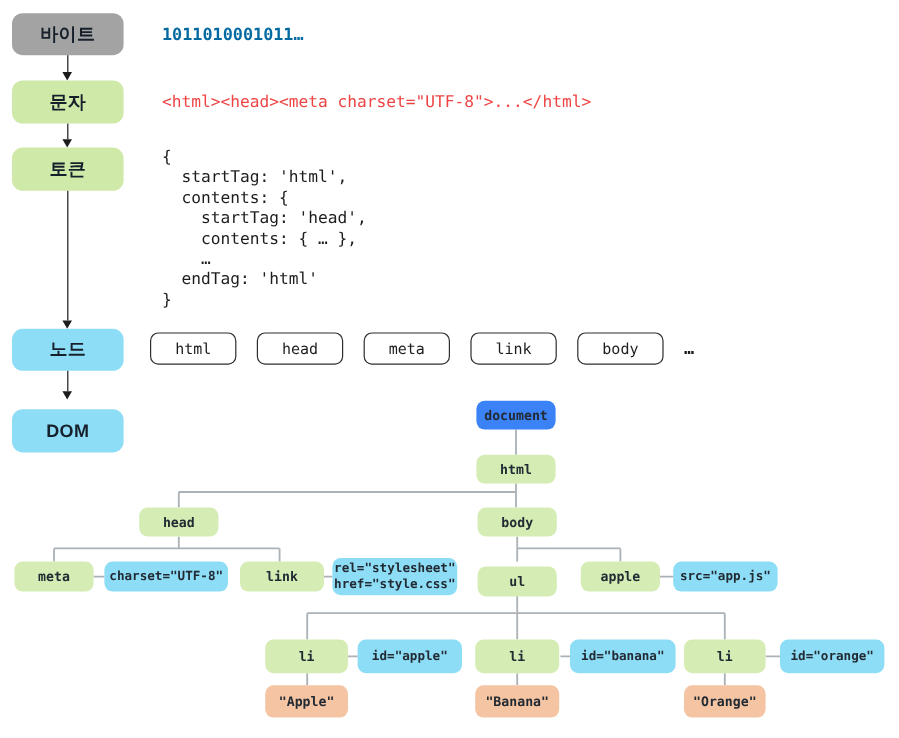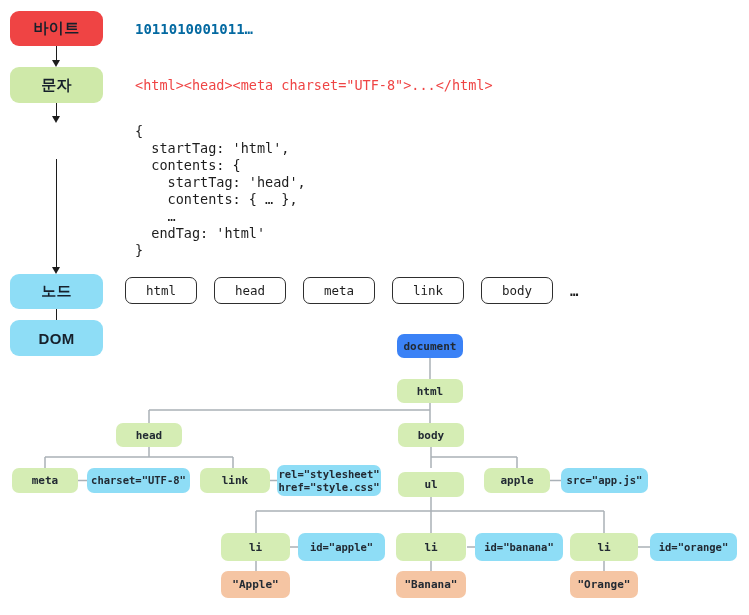--- a/index.html
+++ b/index.html
@@ -8,21 +8,21 @@
     font-family:"Liberation Sans","DejaVu Sans",sans-serif;overflow:hidden;color:#1f2430;
   }
   .mono{font-family:"DejaVu Sans Mono","Liberation Mono",monospace;}
 
   
   .stage{
     position:absolute;left:10px;width:93px;border-radius:9px;
     display:flex;align-items:center;justify-content:center;
     font-weight:bold;font-size:15px;color:#16202b;letter-spacing:.3px;
   }
-  .stage.yellow{background:#ef4444;}
+  .stage.yellow{background:#a3a3a3;}
   .stage.green{background:#cfe9a9;}
   .stage.blue{background:#8eddf6;}
 
   
   .arrow{position:absolute;left:55.5px;width:1.5px;background:#1c1c1c;}
   .arrow::after{
     content:"";position:absolute;bottom:-7px;left:-3.6px;
     border-left:4.3px solid transparent;border-right:4.3px solid transparent;
     border-top:7px solid #1c1c1c;
   }
@@ -58,24 +58,25 @@
 </style>
 </head>
 <body>
 
 <div class="canvas">
 
   <div class="stage yellow" style="top:11px;height:35px;">바이트</div>
   <div class="arrow" style="top:46px;height:14px;"></div>
   <div class="stage green" style="top:67px;height:36px;">문자</div>
   <div class="arrow" style="top:103px;height:13px;"></div>
+  <div class="stage green" style="top:123px;height:36px;">토큰</div>
   <div class="arrow" style="top:159px;height:108px;"></div>
   <div class="stage blue" style="top:274px;height:35px;">노드</div>
   <div class="arrow" style="top:309px;height:17px;"></div>
-  <div class="stage blue" style="top:320px;height:36px;">DOM</div>
+  <div class="stage blue" style="top:341px;height:36px;">DOM</div>
 
   <div class="bytes-line mono">1011010001011…</div>
   <div class="chars-line mono">&lt;html&gt;&lt;head&gt;&lt;meta charset="UTF-8"&gt;...&lt;/html&gt;</div>
   <pre class="tokens-code mono">{
   startTag: 'html',
   contents: {
     startTag: 'head',
     contents: { … },
     …
   endTag: 'html'

